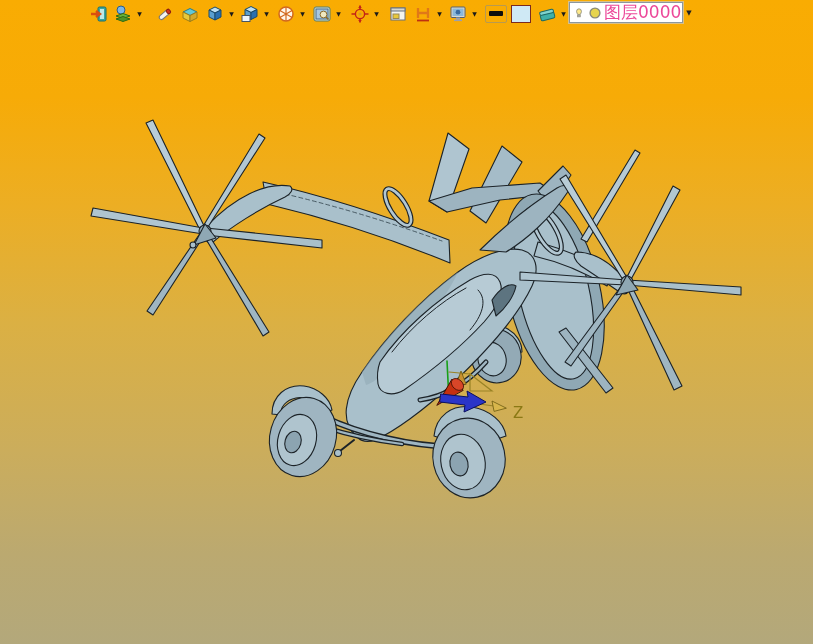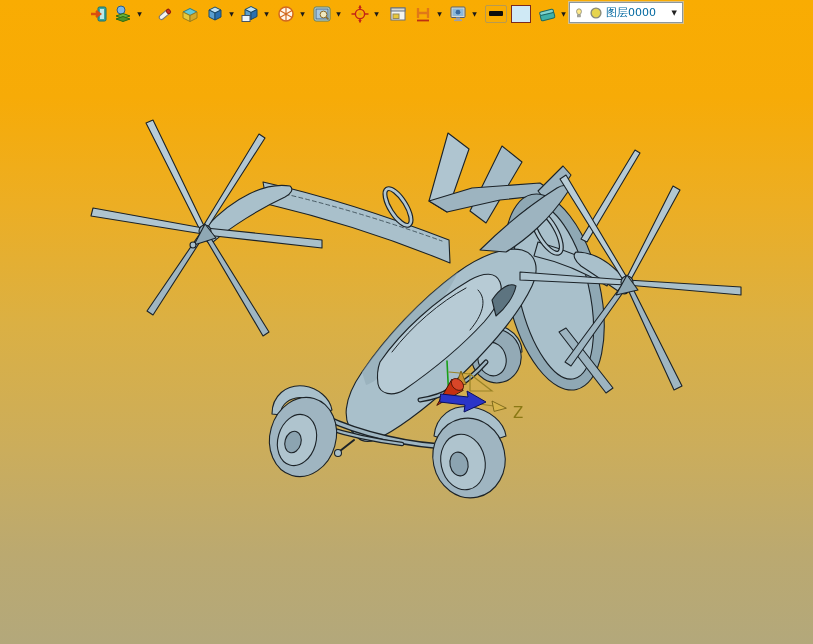--- a/index.html
+++ b/index.html
@@ -27,21 +27,21 @@
   .lw-frame {
     width:22px; height:18px; border:1px solid #b89a50; border-radius:2px;
     display:flex; align-items:center; justify-content:center;
   }
   .lw-bar { width:14px; height:5px; background:#0d0d0d; border-radius:1px; }
   .layer-combo {
     position:absolute; left:569px; top:2px; width:114px; height:21px;
     background:#ffffff; border:1px solid #8a97a0; box-shadow:0 0 0 1px #d9c089;
     display:flex; align-items:center; padding:0 2px; gap:2px;
   }
-  .layer-combo .label { font-size:11px; color:#0369a1; white-space:nowrap; }
+  .layer-combo .label { font-size:17px; color:#ec4899; white-space:nowrap; }
   .layer-combo .combo-arrow {
     margin-left:auto; font-size:7px; color:#222; padding:0 3px; align-self:center;
   }
 </style>
 </head>
 <body>
 
 <div class="app">
 
   <svg class="viewport-svg" viewBox="0 0 813 644">

